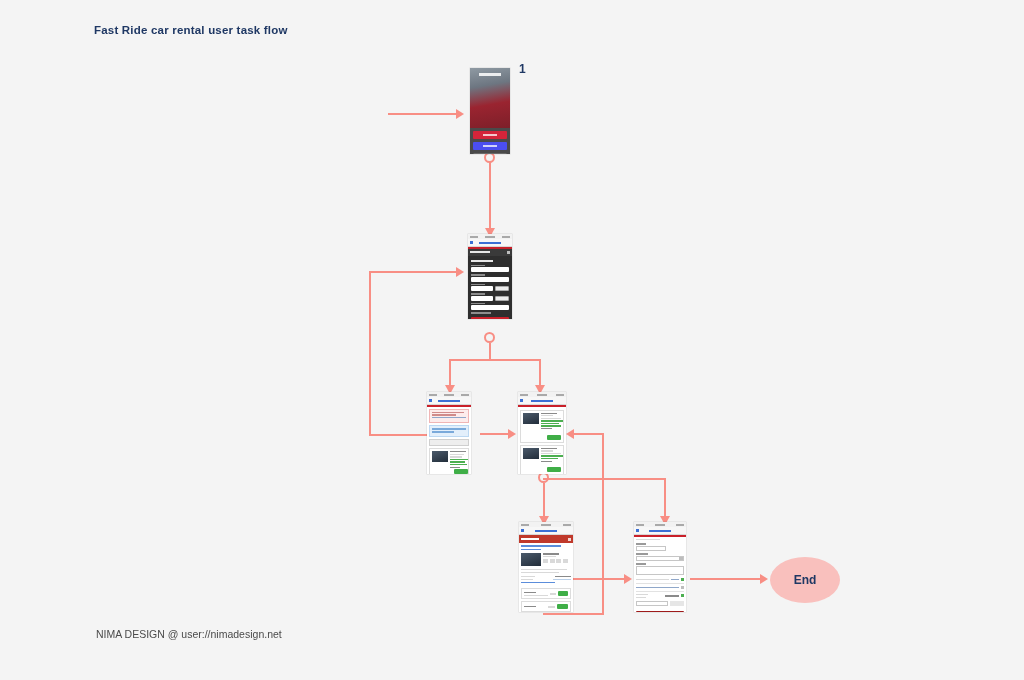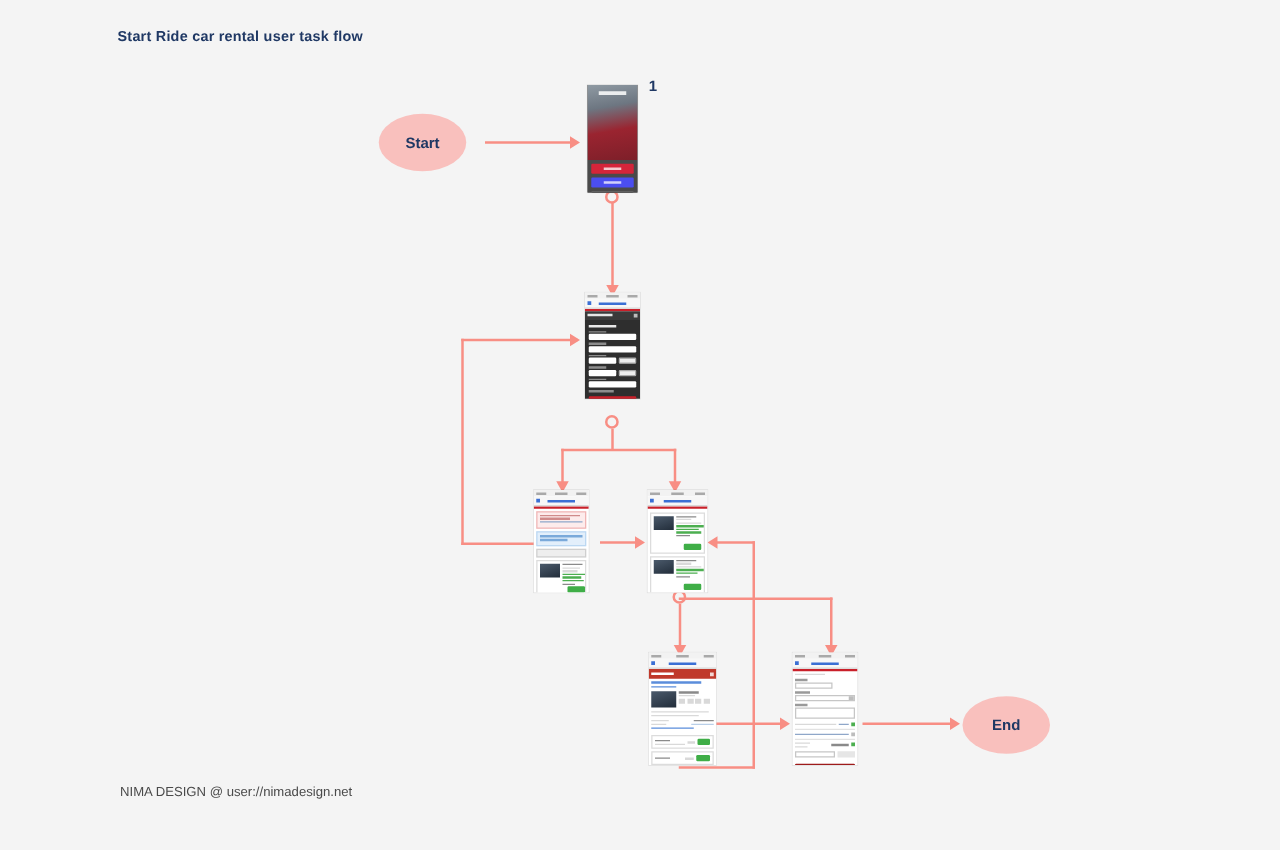--- a/index.html
+++ b/index.html
@@ -122,28 +122,25 @@
   .s5-head .t{width:18px;height:2px;background:#fff;}
   .s5-head .sq{width:3px;height:3px;background:rgba(255,255,255,.8);margin-left:auto;}
 
   .bigred{background:#9e1b1b;height:9px;margin:3px 2px 2px;border-radius:1px;display:flex;align-items:center;justify-content:center;}
 </style>
 </head>
 <body>
 
 <div class="canvas">
 
-  <div class="page-title">Start Ride car rental user task flow</div>
+  <div class="page-title">Fast Ride car rental user task flow</div>
   <div class="footer-credit">NIMA DESIGN @ user://nimadesign.net</div>
 
   <div class="step-num" style="left:519px;top:62px;">1</div>
 
-  <div class="terminator" style="left:303px;top:91px;width:70px;height:46px;">
-    <span>Start</span>
-  </div>
 
   <div class="terminator" style="left:770px;top:557px;width:70px;height:46px;text-align:right;">
     <span>End</span>
   </div>
 
   <div class="ln h" style="left:388px;top:113px;width:72px;"></div>
   <div class="arrow r" style="left:456px;top:109px;"></div>
 
   <div class="junction" style="left:484px;top:152px;"></div>
   <div class="ln v" style="left:489px;top:162px;height:68px;"></div>

